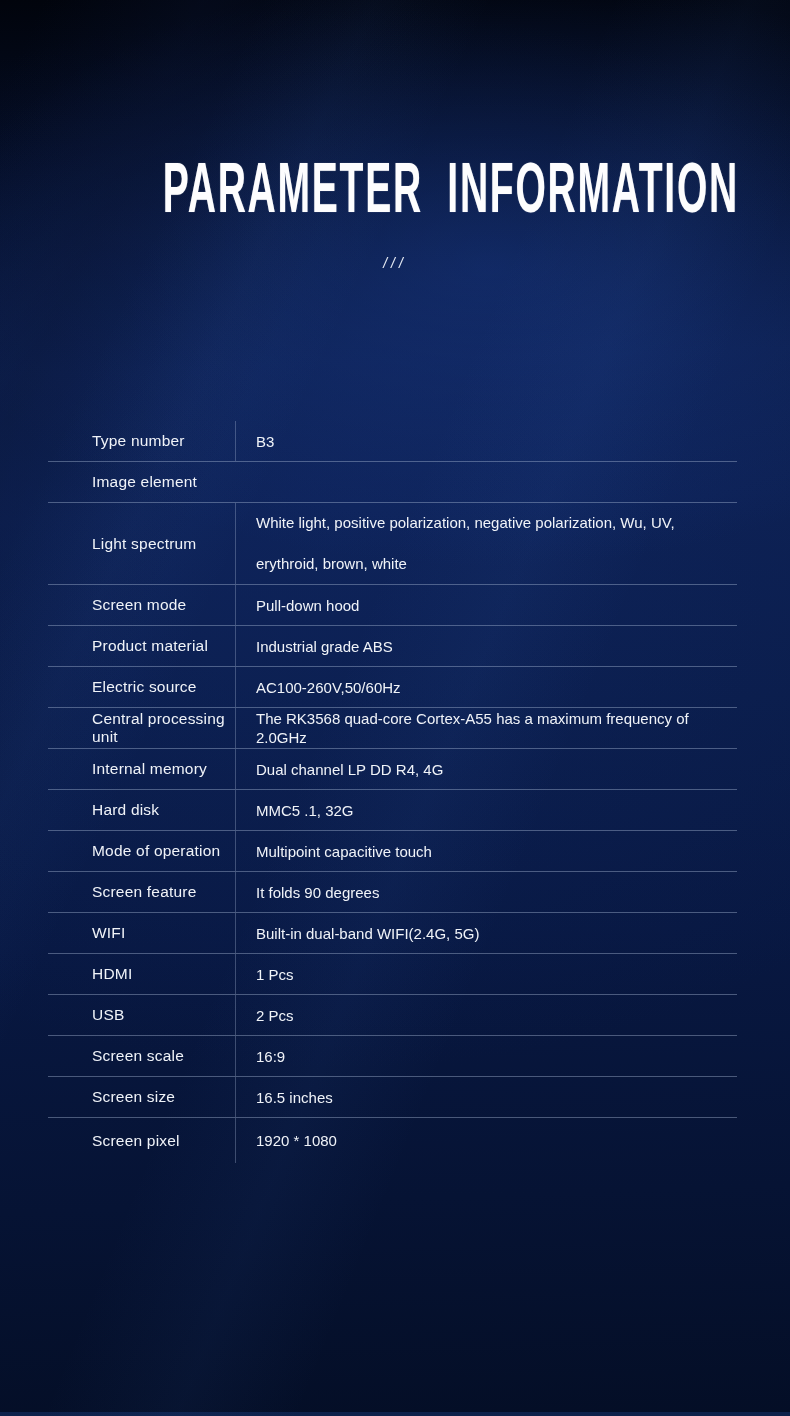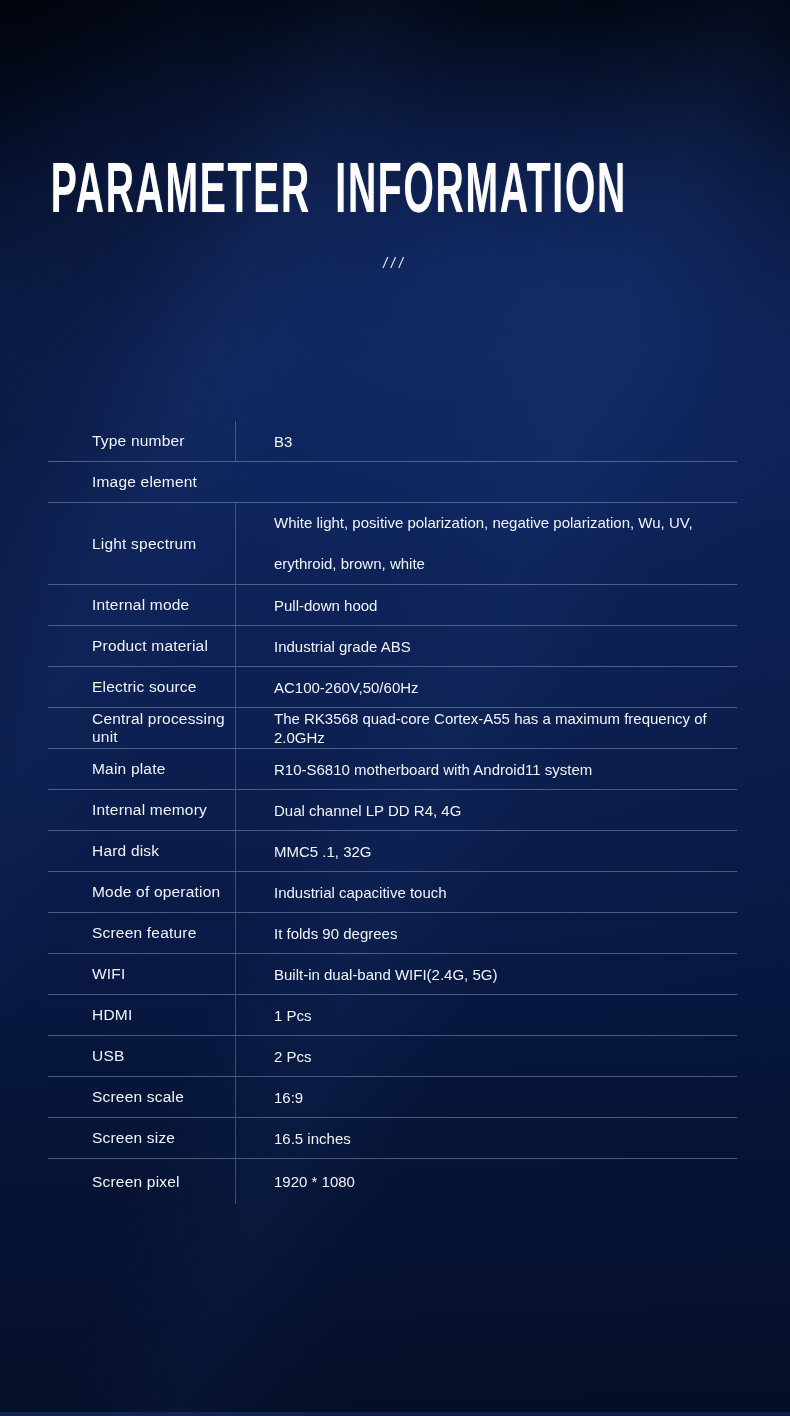--- a/index.html
+++ b/index.html
@@ -36,21 +36,21 @@
   }
 
   .title-wrap {
     position: absolute;
     top: 140px;
     left: 0;
     width: 790px;
     height: 96px;
     display: flex;
     align-items: center;
-    justify-content: flex-start;
+    justify-content: flex-end;
     z-index: 2;
   }
   .title-text {
     color: #fdfdfe;
     font-size: 46px;
     font-weight: bold;
     letter-spacing: 2px;
     word-spacing: 14px;
     white-space: nowrap;
     transform: scale(0.85, 1.52);
@@ -98,21 +98,21 @@
   }
   .cell.label {
     padding-left: 4px;
     padding-right: 8px;
     font-size: 15.5px;
     letter-spacing: 0.2px;
     margin-left: 40px;
   }
   .cell.value {
     border-left: 1px solid rgba(168,183,212,0.34);
-    padding-left: 38px;
+    padding-left: 20px;
     padding-right: 4px;
     font-size: 15px;
     white-space: pre-line;
     line-height: 19px;
   }
   .row.tall .cell.value { line-height: 40.5px; }
 </style>
 </head>
 <body>
 
@@ -129,50 +129,46 @@
     </div>
     <div class="row">
       <div class="cell label">Image element</div>
     </div>
     <div class="row tall">
       <div class="cell label">Light spectrum</div>
       <div class="cell value">White light, positive polarization, negative polarization, Wu, UV,
 erythroid, brown, white</div>
     </div>
     <div class="row">
-      <div class="cell label">Internal mode</div>
+      <div class="cell label">Screen mode</div>
       <div class="cell value">Pull-down hood</div>
     </div>
     <div class="row">
       <div class="cell label">Product material</div>
       <div class="cell value">Industrial grade ABS</div>
     </div>
     <div class="row">
       <div class="cell label">Electric source</div>
       <div class="cell value">AC100-260V,50/60Hz</div>
     </div>
     <div class="row">
       <div class="cell label">Central processing unit</div>
       <div class="cell value">The RK3568 quad-core Cortex-A55 has a maximum frequency of 2.0GHz</div>
     </div>
     <div class="row">
-      <div class="cell label">Main plate</div>
-      <div class="cell value">R10-S6810 motherboard with Android11 system</div>
-    </div>
-    <div class="row">
       <div class="cell label">Internal memory</div>
       <div class="cell value">Dual channel LP DD R4, 4G</div>
     </div>
     <div class="row">
       <div class="cell label">Hard disk</div>
       <div class="cell value">MMC5 .1, 32G</div>
     </div>
     <div class="row">
       <div class="cell label">Mode of operation</div>
-      <div class="cell value">Industrial capacitive touch</div>
+      <div class="cell value">Multipoint capacitive touch</div>
     </div>
     <div class="row">
       <div class="cell label">Screen feature</div>
       <div class="cell value">It folds 90 degrees</div>
     </div>
     <div class="row">
       <div class="cell label">WIFI</div>
       <div class="cell value">Built-in dual-band WIFI(2.4G, 5G)</div>
     </div>
     <div class="row">

